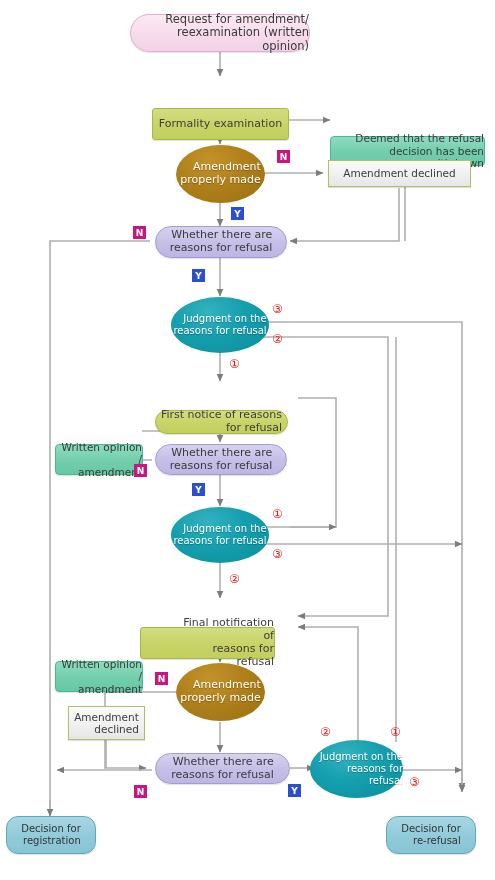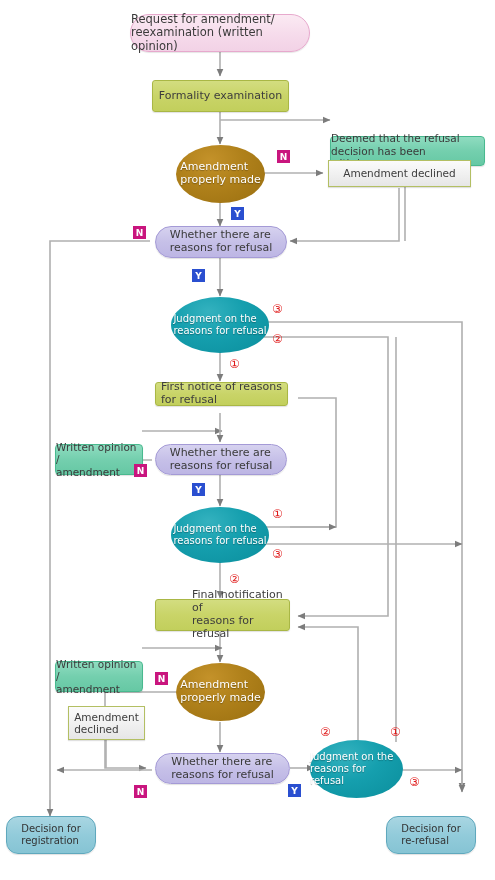--- a/index.html
+++ b/index.html
@@ -22,21 +22,21 @@
     pointer-events:none;
   }
 
   
   .node{
     position:absolute;
     box-sizing:border-box;
     display:flex;
     align-items:center;
     justify-content:center;
-    text-align:left;
+    text-align:right;
     line-height:1.18;
     white-space:pre-line;
   }
 
   
   .n-start{
     background:linear-gradient(180deg,#fbeaf3 0%,#f6dbeb 55%,#f2d2e6 100%);
     border:1px solid #e7a9cd;
     border-radius:22px;
     color:#3a3a3a;
@@ -45,20 +45,21 @@
   }
 
   
   .n-green{
     background:linear-gradient(180deg,#d3dd80 0%,#c9d468 50%,#c2cf5c 100%);
     border:1px solid #a9b745;
     border-radius:3px;
     color:#3d3d3d;
     font-size:11px;
     box-shadow:0 1px 1px rgba(0,0,0,.12);
+    margin-top:28px;
   }
 
   
   .n-mint{
     background:linear-gradient(180deg,#8fdcc0 0%,#74cfae 50%,#66c8a4 100%);
     border:1px solid #49b98f;
     border-radius:4px;
     color:#3a3a3a;
     font-size:10.5px;
     box-shadow:0 1px 1px rgba(0,0,0,.12);
@@ -228,33 +229,33 @@
 properly made</div>
 
   <div class="node n-plain" style="left:328px; top:160px; width:143px; height:27px;">Amendment declined</div>
 
   <div class="node n-lav" style="left:155px; top:226px; width:132px; height:32px;">Whether there are
 reasons for refusal</div>
 
   <div class="node n-teal" style="left:171px; top:297px; width:98px; height:56px;">Judgment on the
 reasons for refusal</div>
 
-  <div class="node n-green" style="left:155px; top:382px; width:133px; height:24px;">First notice of reasons
+  <div class="node n-green" style="left:155px; top:382px; width:133px; height:24px;border-radius:16px;">First notice of reasons
 for refusal</div>
 
   <div class="node n-mint" style="left:55px; top:416px; width:88px; height:31px;">Written opinion /
 amendment</div>
 
   <div class="node n-lav" style="left:155px; top:444px; width:132px; height:31px;">Whether there are
 reasons for refusal</div>
 
   <div class="node n-teal" style="left:171px; top:507px; width:98px; height:56px;">Judgment on the
 reasons for refusal</div>
 
-  <div class="node n-green" style="left:155px; top:599px; width:135px; height:32px;padding-left:36px;">Final notification of
+  <div class="node n-green" style="left:140px; top:599px; width:135px; height:32px;padding-left:36px;">Final notification of
 reasons for refusal</div>
 
   <div class="node n-mint" style="left:55px; top:633px; width:88px; height:31px;">Written opinion /
 amendment</div>
 
   <div class="node n-brown" style="left:176px; top:663px; width:89px; height:58px;">Amendment
 properly made</div>
 
   <div class="node n-plain" style="left:68px; top:706px; width:77px; height:34px;">Amendment
 declined</div>

